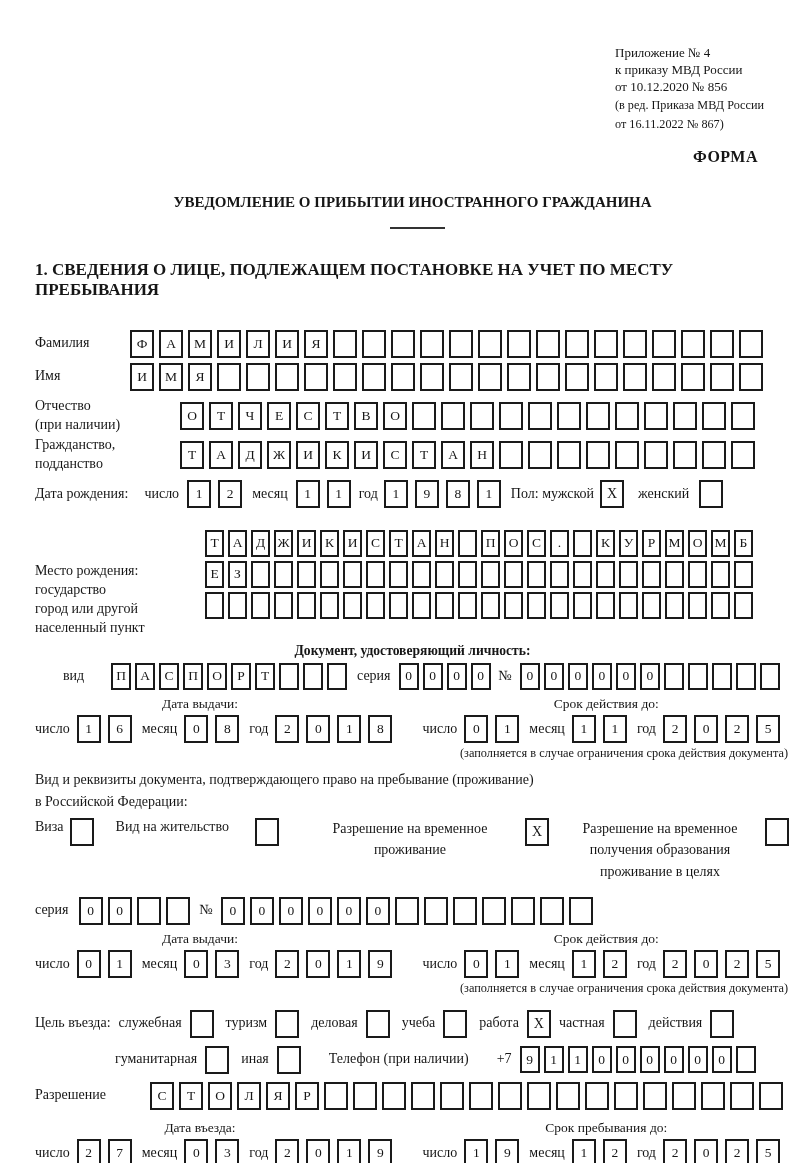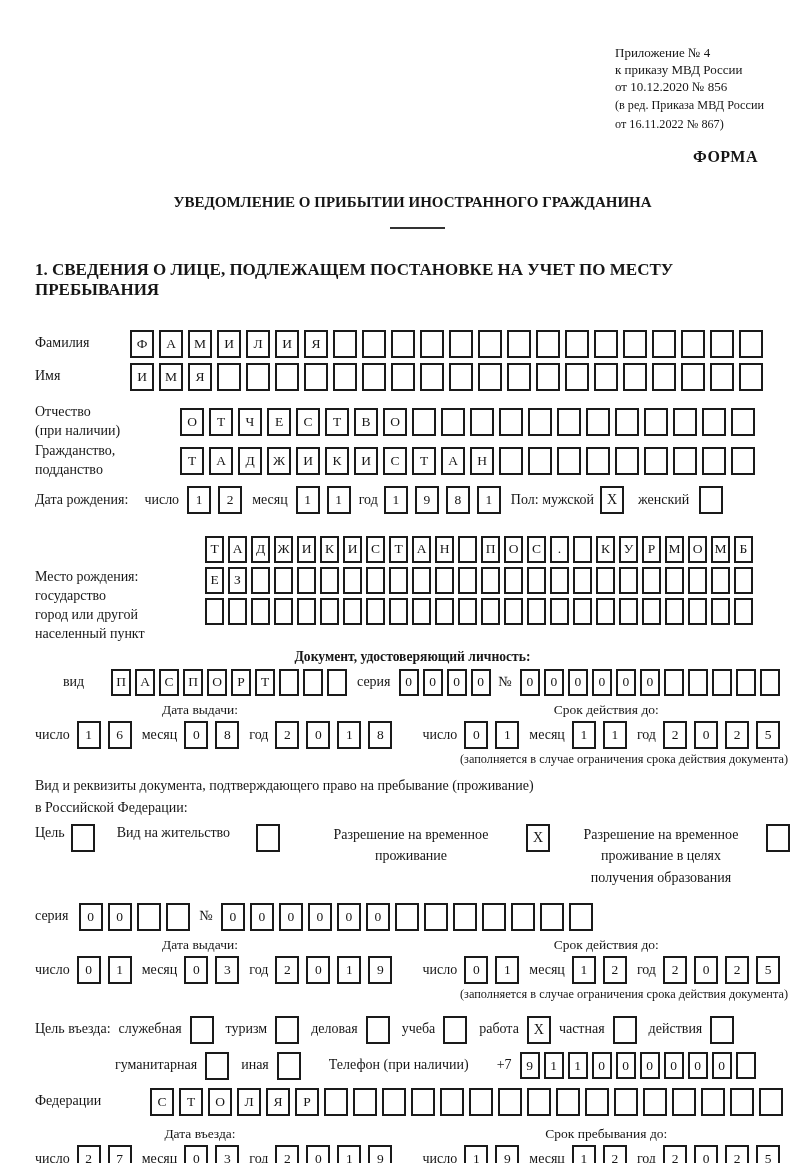--- a/index.html
+++ b/index.html
@@ -124,21 +124,21 @@
         <span class="box"></span>
         <span class="box"></span>
         <span class="box"></span>
         <span class="box"></span>
         <span class="box"></span>
         <span class="box"></span>
         <span class="box"></span>
       </span>
   </div>
 
-  <div class="row" style="margin-top:12px;">
+  <div class="row" style="margin-top:6px;">
     <span class="lbl w145">
       <div>Отчество</div>
       <div>(при наличии)</div>
     </span>
     <span class="boxes">
         <span class="box">О</span>
         <span class="box">Т</span>
         <span class="box">Ч</span>
         <span class="box">Е</span>
         <span class="box">С</span>
@@ -390,39 +390,39 @@
   </div>
   <div class="note">(заполняется в случае ограничения срока действия документа)</div>
 
   <div class="para">
     <div>Вид и реквизиты документа, подтверждающего право на пребывание (проживание)</div>
     <div>в Российской Федерации:</div>
   </div>
 
   <div class="permit-row">
     <span class="permit-opt">
-      <span class="lbl">Цель</span>
+      <span class="lbl">Виза</span>
       <span class="cbx gap6"></span>
     </span>
     <span class="permit-opt" style="margin-left:22px;">
       <span class="lbl">Вид на жительство</span>
       <span class="cbx" style="margin-left:26px;"></span>
     </span>
     <span class="permit-opt" style="margin-left:26px;">
       <span class="ml" style="width:210px;">
         <div>Разрешение на временное</div>
         <div>проживание</div>
       </span>
       <span class="cbx gap10">X</span>
     </span>
     <span class="permit-opt" style="margin-left:16px;">
       <span class="ml" style="width:190px;">
         <div>Разрешение на временное</div>
+        <div>получения образования</div>
         <div>проживание в целях</div>
-        <div>получения образования</div>
       </span>
       <span class="cbx gap10"></span>
     </span>
   </div>
 
   <div class="row" style="margin-top:14px;align-items:center;">
     <span class="lbl" style="margin-right:10px;">серия</span>
     <span class="boxes" style="margin-right:10px;">
         <span class="box">0</span>
         <span class="box">0</span>
@@ -528,21 +528,21 @@
         <span class="box">0</span>
         <span class="box">0</span>
         <span class="box">0</span>
         <span class="box">0</span>
         <span class="box">0</span>
         <span class="box"></span>
       </span>
   </div>
 
   <div class="row" style="margin-top:8px;">
-    <span class="lbl w115">Федерации</span>
+    <span class="lbl w115">Разрешение</span>
     <span class="boxes">
         <span class="box">С</span>
         <span class="box">Т</span>
         <span class="box">О</span>
         <span class="box">Л</span>
         <span class="box">Я</span>
         <span class="box">Р</span>
         <span class="box"></span>
         <span class="box"></span>
         <span class="box"></span>

